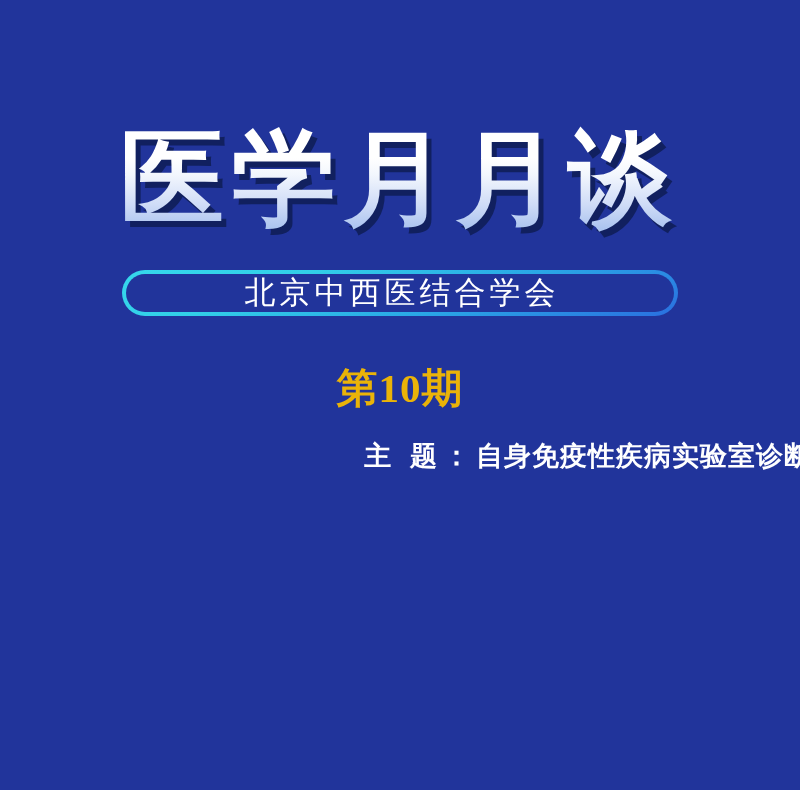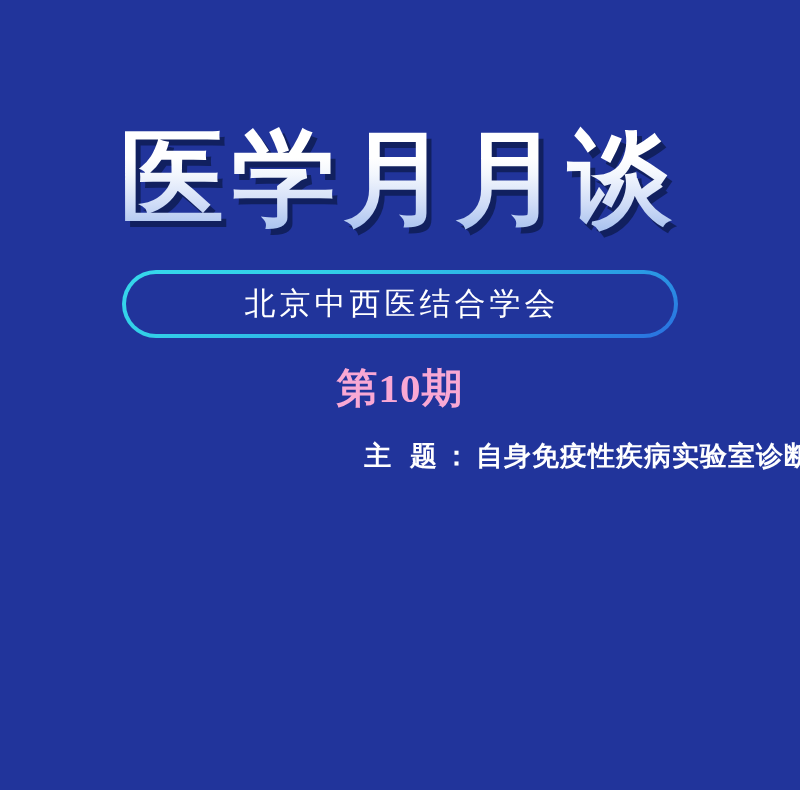--- a/index.html
+++ b/index.html
@@ -68,21 +68,21 @@
     -webkit-text-fill-color: transparent;
     white-space: nowrap;
   }
 
   
   .org-pill {
     position: absolute;
     top: 270px;
     left: 122px;
     width: 556px;
-    height: 68px;
+    height: 46px;
     box-sizing: border-box;
     border-radius: 34px;
     border: 4px solid transparent;
     background-image:
       linear-gradient(#21349b, #21349b),
       linear-gradient(160deg, #36d8ec 0%, #32cfe8 28%, #2aa7e6 62%, #2a6fe0 100%);
     background-origin: border-box;
     background-clip: padding-box, border-box;
     display: flex;
     align-items: center;
@@ -98,21 +98,21 @@
     white-space: nowrap;
   }
 
   
   .issue {
     position: absolute;
     top: 366px;
     left: 0;
     width: 800px;
     text-align: center;
-    color: #f9a8d4;
+    color: #eab308;
     font-family: "Liberation Serif", "DejaVu Serif", serif;
     font-weight: 700;
     font-size: 41px;
     letter-spacing: 1px;
     line-height: 1.1;
     white-space: nowrap;
   }
 
   
   .topic {

